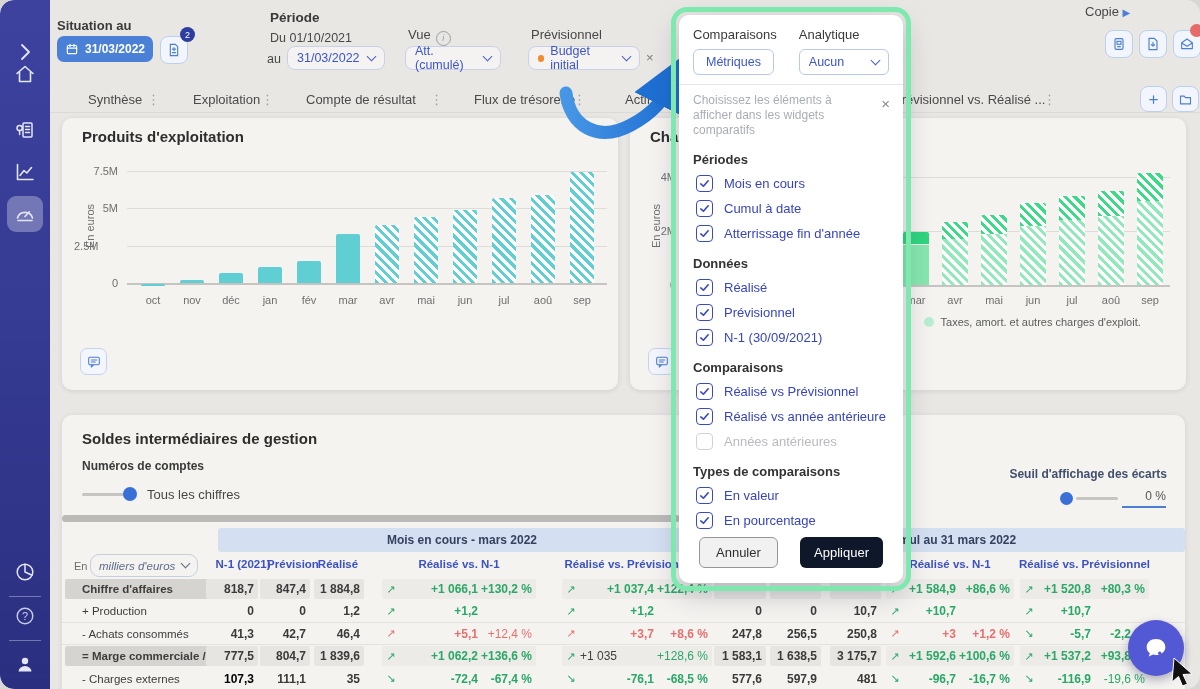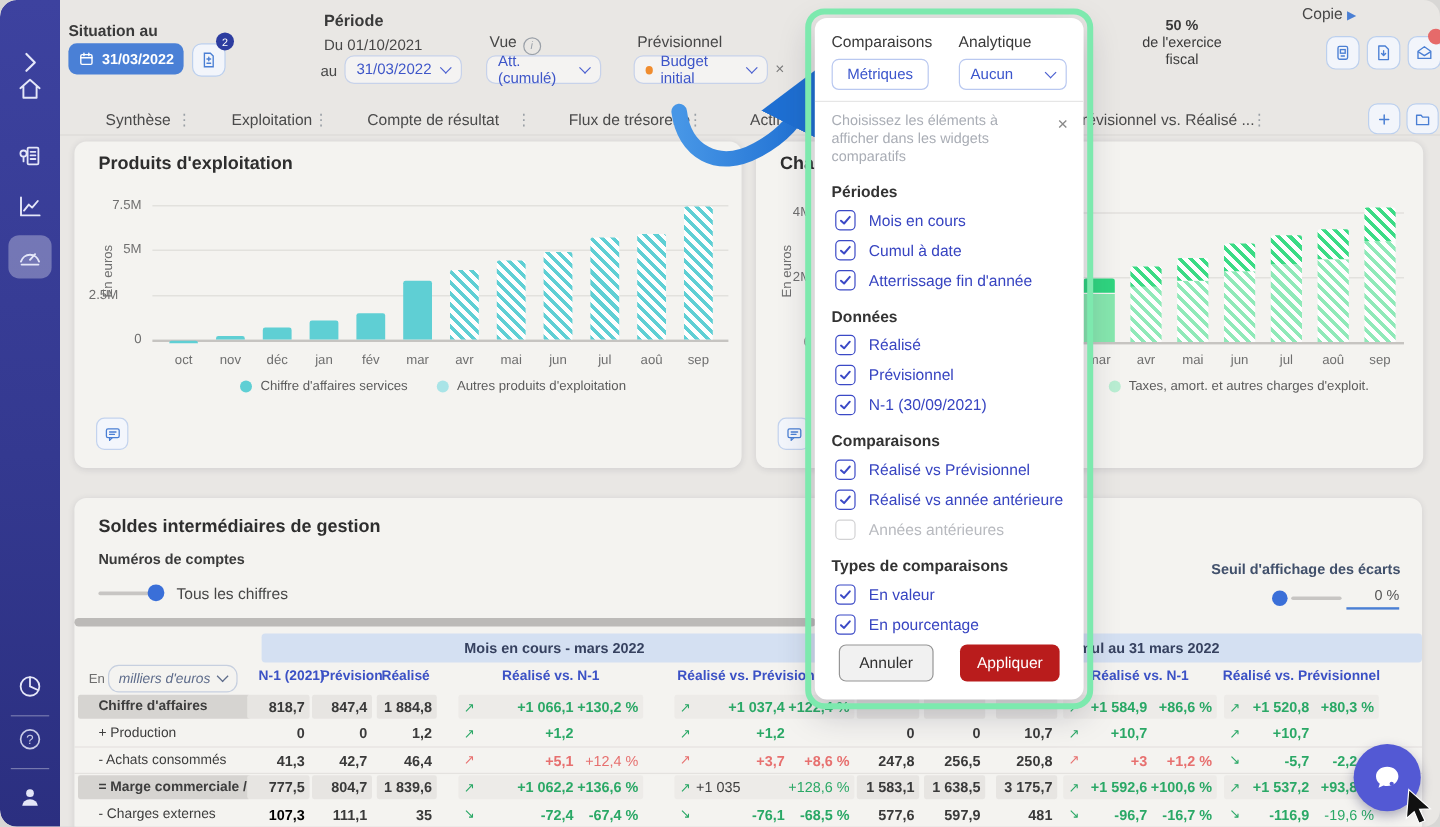--- a/index.html
+++ b/index.html
@@ -35,21 +35,21 @@
   .pselect{display:inline-flex;align-items:center;border:1px solid #b9c8f0;border-radius:6px;color:#3b55cc;font-size:12.5px;padding:5px 9px;cursor:pointer;min-width:70px;justify-content:space-between;}
   #popup hr{border:none;border-top:1px solid #e6e6e6;margin:9px -14px 8px;}
   .pdesc{font-size:12px;color:#a9adb5;line-height:15px;width:172px;}
   #popup-close{position:absolute;right:13px;top:80px;color:#8a8a8a;font-size:15px;cursor:pointer;}
   .psec-title{font-size:13px;font-weight:700;color:#333;margin:14px 0 3px;}
   .pitem{display:flex;align-items:center;gap:11px;margin:8px 0 8px 3px;font-size:13px;color:#3744c1;height:17px;}
   .pitem.dis{color:#b8babf;}
   .cb{width:15px;height:15px;border:1.5px solid #3b49c6;border-radius:4px;display:flex;align-items:center;justify-content:center;flex:none;background:#fff;cursor:pointer;}
   .cb.off{border-color:#d2d2d4;}
   #btn-annuler{position:absolute;left:20px;bottom:15px;border:1.5px solid #969696;background:#f1f1f1;border-radius:6px;padding:7px 16px;font-size:13px;color:#2f2f2f;cursor:pointer;font-family:inherit;}
-  #btn-appliquer{position:absolute;right:20px;bottom:15px;border:none;background:#b91c1c;border-radius:6px;padding:8px 14px;font-size:13px;color:#fff;cursor:pointer;font-family:inherit;}
+  #btn-appliquer{position:absolute;right:20px;bottom:15px;border:none;background:#0f172a;border-radius:6px;padding:8px 14px;font-size:13px;color:#fff;cursor:pointer;font-family:inherit;}
   
   #chat{position:absolute;left:1128px;top:620px;width:56px;height:56px;border-radius:50%;background:#5359d4;box-shadow:0 4px 10px rgba(40,40,90,.35);display:flex;align-items:center;justify-content:center;cursor:pointer;z-index:70;}
 </style>
 </head>
 <body>
 
 <div id="app">
 
   <aside id="sidebar">
     <span class="sicon" style="top:40px;">
@@ -141,25 +141,20 @@
   <div class="hlabel" style="left:531px;top:27px;font-weight:400;color:#474747;">Prévisionnel</div>
   <div class="ddl" style="left:528px;top:46px;width:112px;">
     <span style="display:flex;align-items:center;">
         <span style="width:7px;height:7px;border-radius:50%;background:#f08c2e;margin-right:6px;"></span>
         <span>Budget initial</span>
       </span>
     <span class="chev"></span>
   </div>
   <div class="abs" style="left:646px;top:50px;color:#7c7c7c;font-size:13px;cursor:pointer;">×</div>
 
-  <div class="abs" style="left:930px;top:14px;width:110px;text-align:center;font-size:12px;color:#3a3a3a;">
-    <div style="font-weight:700;">50 %</div>
-    <div>de l'exercice</div>
-    <div>fiscal</div>
-  </div>
 
   <div class="iconbtn" style="left:1105px;top:30px;">
     <svg viewBox="0 0 24 24" width="16" height="16" fill="none" stroke="currentColor" stroke-width="1.7">
         <rect x="6" y="4" width="12" height="16" rx="2"></rect>
         <rect x="9" y="8" width="6" height="4.5"></rect>
         <path d="M10 16 h4" stroke-linecap="round"></path>
       </svg>
   </div>
   <div class="iconbtn" style="left:1139px;top:30px;">
     <svg viewBox="0 0 24 24" width="16" height="16" fill="none" stroke="currentColor" stroke-width="1.7" stroke-linecap="round" stroke-linejoin="round">
@@ -236,30 +231,20 @@
       <div style="position: absolute; left: 352px; top: 99px; width: 24px; height: 66px; background: repeating-linear-gradient(45deg, rgb(95, 207, 212) 0px, rgb(95, 207, 212) 3px, rgba(255, 255, 255, 0.93) 3px, rgba(255, 255, 255, 0.93) 6.5px); border-radius: 2px 2px 0px 0px;"></div>
       <div style="position: absolute; left: 344px; top: 176px; width: 40px; text-align: center; font-size: 11px; color: rgb(111, 111, 111);">mai</div>
       <div style="position: absolute; left: 391px; top: 91.5px; width: 24px; height: 73.5px; background: repeating-linear-gradient(45deg, rgb(95, 207, 212) 0px, rgb(95, 207, 212) 3px, rgba(255, 255, 255, 0.93) 3px, rgba(255, 255, 255, 0.93) 6.5px); border-radius: 2px 2px 0px 0px;"></div>
       <div style="position: absolute; left: 383px; top: 176px; width: 40px; text-align: center; font-size: 11px; color: rgb(111, 111, 111);">jun</div>
       <div style="position: absolute; left: 430px; top: 79.5px; width: 24px; height: 85.5px; background: repeating-linear-gradient(45deg, rgb(95, 207, 212) 0px, rgb(95, 207, 212) 3px, rgba(255, 255, 255, 0.93) 3px, rgba(255, 255, 255, 0.93) 6.5px); border-radius: 2px 2px 0px 0px;"></div>
       <div style="position: absolute; left: 422px; top: 176px; width: 40px; text-align: center; font-size: 11px; color: rgb(111, 111, 111);">jul</div>
       <div style="position: absolute; left: 469px; top: 76.5px; width: 24px; height: 88.5px; background: repeating-linear-gradient(45deg, rgb(95, 207, 212) 0px, rgb(95, 207, 212) 3px, rgba(255, 255, 255, 0.93) 3px, rgba(255, 255, 255, 0.93) 6.5px); border-radius: 2px 2px 0px 0px;"></div>
       <div style="position: absolute; left: 461px; top: 176px; width: 40px; text-align: center; font-size: 11px; color: rgb(111, 111, 111);">aoû</div>
       <div style="position: absolute; left: 508px; top: 54px; width: 24px; height: 111px; background: repeating-linear-gradient(45deg, rgb(95, 207, 212) 0px, rgb(95, 207, 212) 3px, rgba(255, 255, 255, 0.93) 3px, rgba(255, 255, 255, 0.93) 6.5px); border-radius: 2px 2px 0px 0px;"></div>
       <div style="position: absolute; left: 500px; top: 176px; width: 40px; text-align: center; font-size: 11px; color: rgb(111, 111, 111);">sep</div>
-      <div style="position: absolute; left: 138px; top: 198px; display: flex; gap: 24px; font-size: 11px; color: rgb(92, 92, 92); align-items: center;">
-        <div style="display: flex; align-items: center;">
-          <span style="width: 10px; height: 10px; border-radius: 50%; background: rgb(95, 207, 212); margin-right: 7px; display: inline-block;"></span>
-          <span>Chiffre d'affaires services</span>
-        </div>
-        <div style="display: flex; align-items: center;">
-          <span style="width: 10px; height: 10px; border-radius: 50%; background: rgb(169, 228, 231); margin-right: 7px; display: inline-block;"></span>
-          <span>Autres produits d'exploitation</span>
-        </div>
-      </div>
     </div>
 
   <div id="card2" class="card" style="left:630px;top:118px;width:556px;height:272px;">
     <div class="ctitle">Charges d'exploitation</div>
     <div class="cmtbtn">
       <svg viewBox="0 0 24 24" width="16" height="16" fill="none" stroke="currentColor" stroke-width="1.6" stroke-linecap="round" stroke-linejoin="round">
           <rect x="4" y="5" width="16" height="11" rx="2"></rect>
           <path d="M8 9 h8 M8 12 h6"></path>
           <path d="M8 16 v3.5 L11.5 16"></path>
         </svg>

